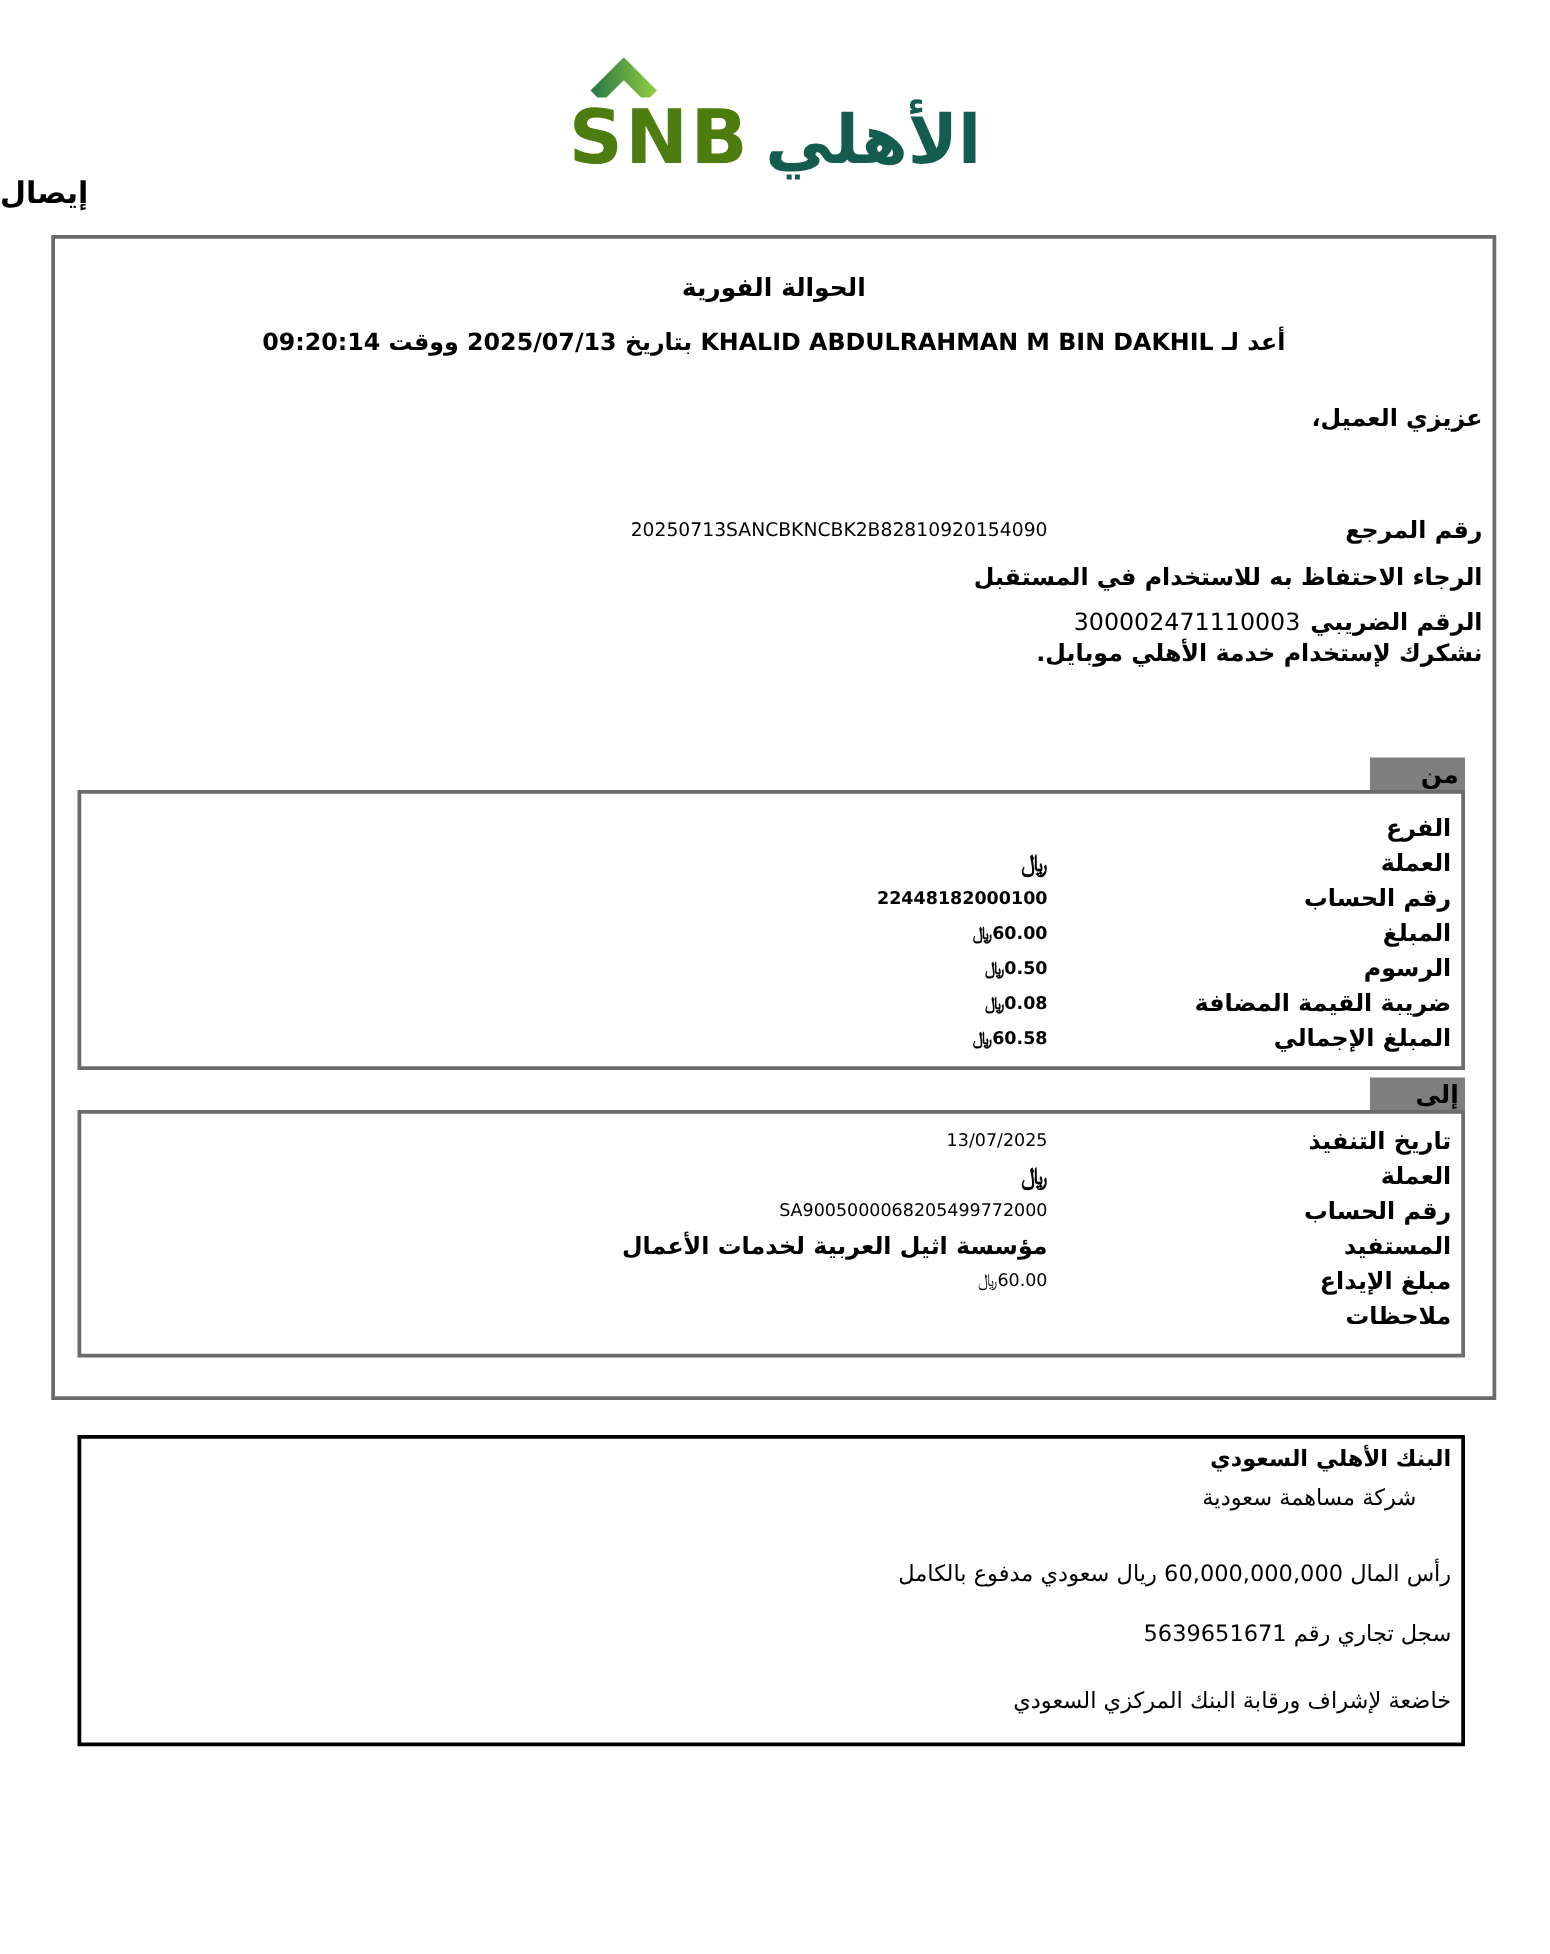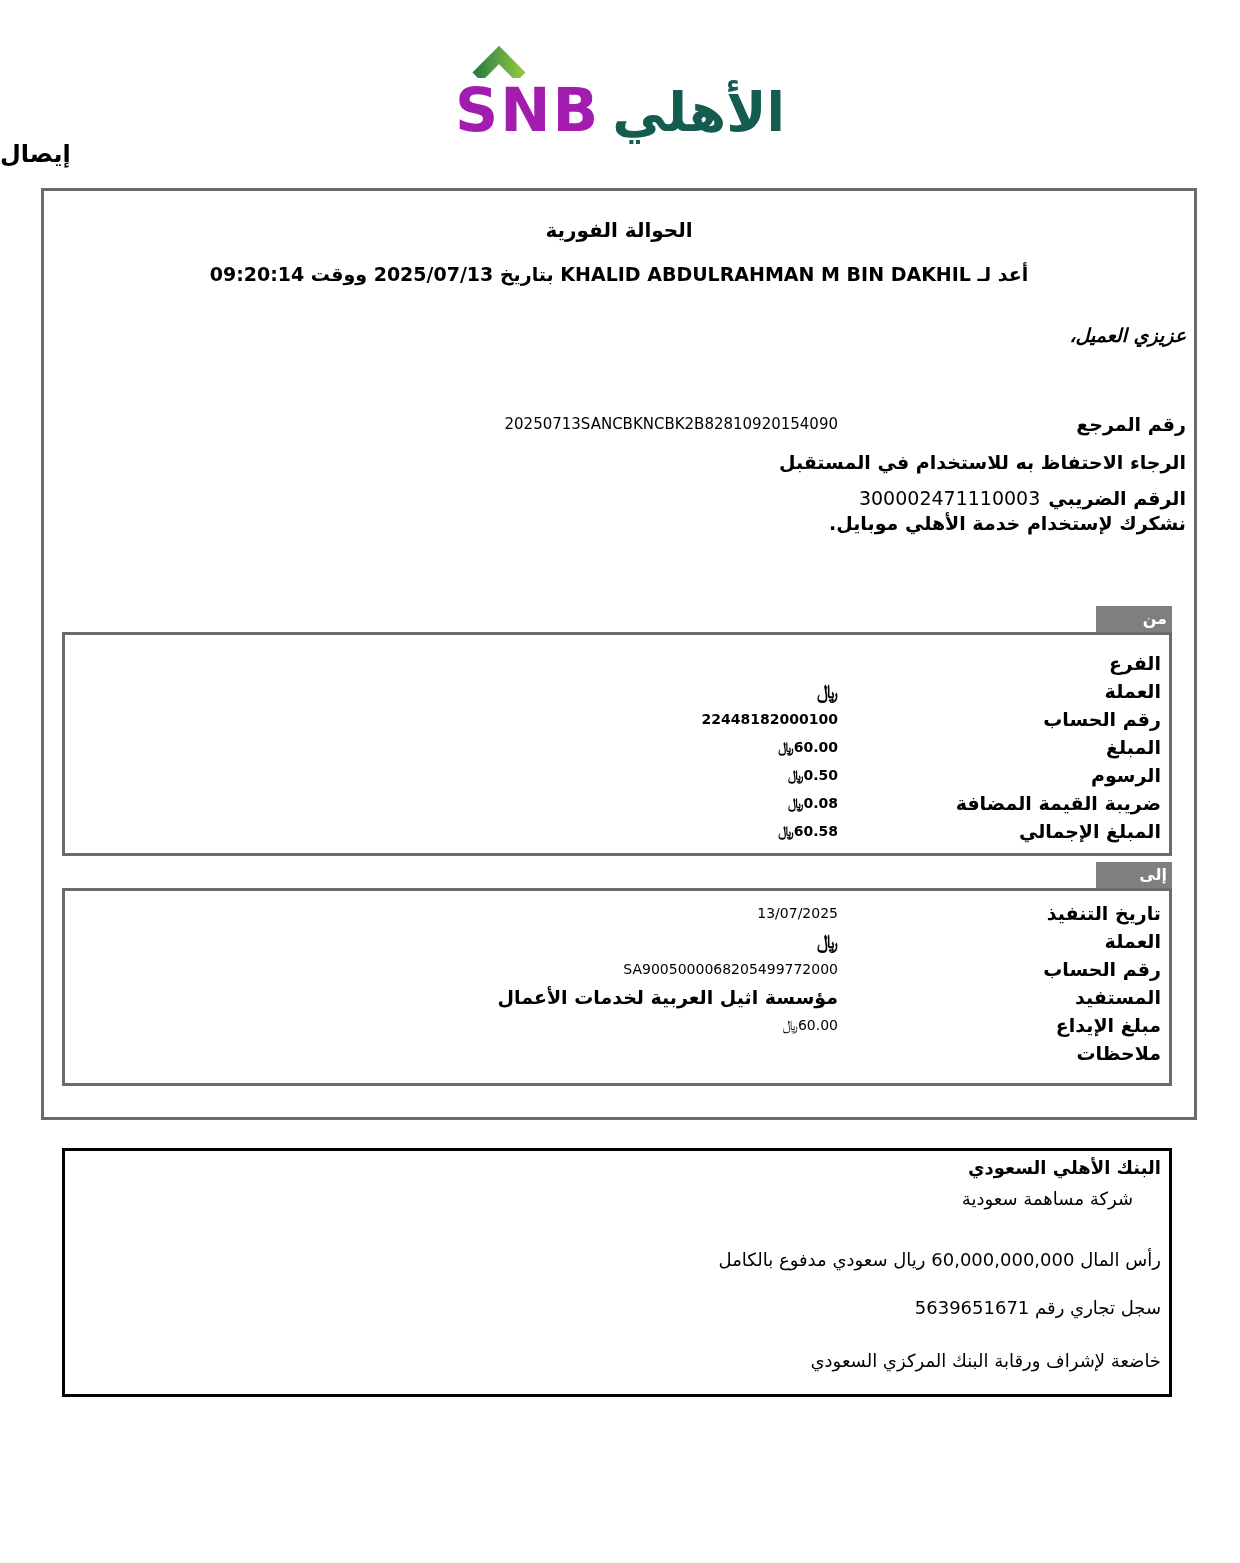--- a/index.html
+++ b/index.html
@@ -7,44 +7,44 @@
   body {
     width:1240px; height:1563px; position:relative;
     font-family:"DejaVu Sans", sans-serif; color:#000;
   }
 
   
   .logo { position:absolute; top:44px; left:0; width:1240px;
           display:flex; justify-content:center; align-items:baseline; gap:12px; }
   .snb-wrap { position:relative; padding-top:36px; }
   .chevron { position:absolute; left:16px; top:2px; }
-  .snb-text { font-size:60px; font-weight:bold; color:#a21caf; letter-spacing:2px; line-height:1; }
+  .snb-text { font-size:60px; font-weight:bold; color:#4d7c0f; letter-spacing:2px; line-height:1; }
   .ahli-text { font-size:54px; font-weight:bold; color:#155C50; line-height:1; }
 
   .receipt-title { position:absolute; top:140px; left:0; width:1240px;
                    font-size:24px; font-weight:bold; }
 
   
   .main-box { position:absolute; left:41px; top:188px; width:1156px; height:932px;
               border:3px solid #6B6B6B; direction:rtl; font-size:19px; }
   .mb-title { margin-top:27px; text-align:center; font-size:20px; font-weight:bold; line-height:24px; }
   .mb-prepared { margin-top:20px; text-align:center; font-size:19px; font-weight:bold; line-height:24px; }
-  .mb-greeting { margin-top:37px; padding-right:8px; font-weight:bold; line-height:24px;font-style:italic; }
+  .mb-greeting { margin-top:37px; padding-right:8px; font-weight:bold; line-height:24px; }
   .mb-ref-row { margin-top:65px; display:flex; line-height:24px; }
   .mb-ref-label { width:356px; padding-right:8px; font-weight:bold; }
   .mb-ref-value { flex:1; text-align:right; font-weight:normal; font-size:15px; }
   .mb-line { margin-top:14px; padding-right:8px; font-weight:bold; line-height:24px;padding-left:16px; }
   .mb-tax-row { margin-top:12px; padding-right:8px; display:flex; gap:8px; line-height:24px; }
   .mb-tax-label { font-weight:bold; }
   .mb-tax-value { font-weight:normal; }
   .mb-line2 { margin-top:1px; padding-right:8px; font-weight:bold; line-height:24px; }
 
   
   .tab { position:absolute; right:22px; width:76px; height:26px; background:#7F7F7F;
-         color:#ffffff; font-weight:bold; font-size:16px; line-height:26px;
+         color:#000000; font-weight:bold; font-size:20px; line-height:26px;
          text-align:right; padding:0 5px; }
   .tab-from { top:415px; }
   .tab-to   { top:671px; }
 
   .inner-box { position:absolute; right:22px; width:1110px; border:3px solid #6B6B6B; background:#fff; }
   .from-box { top:441px; height:224px; padding-top:14px; }
   .to-box   { top:697px; height:198px; padding-top:8px; }
 
   .frow { display:flex; height:28px; line-height:28px; }
   .flabel { width:331px; padding-right:8px; font-weight:bold; }

